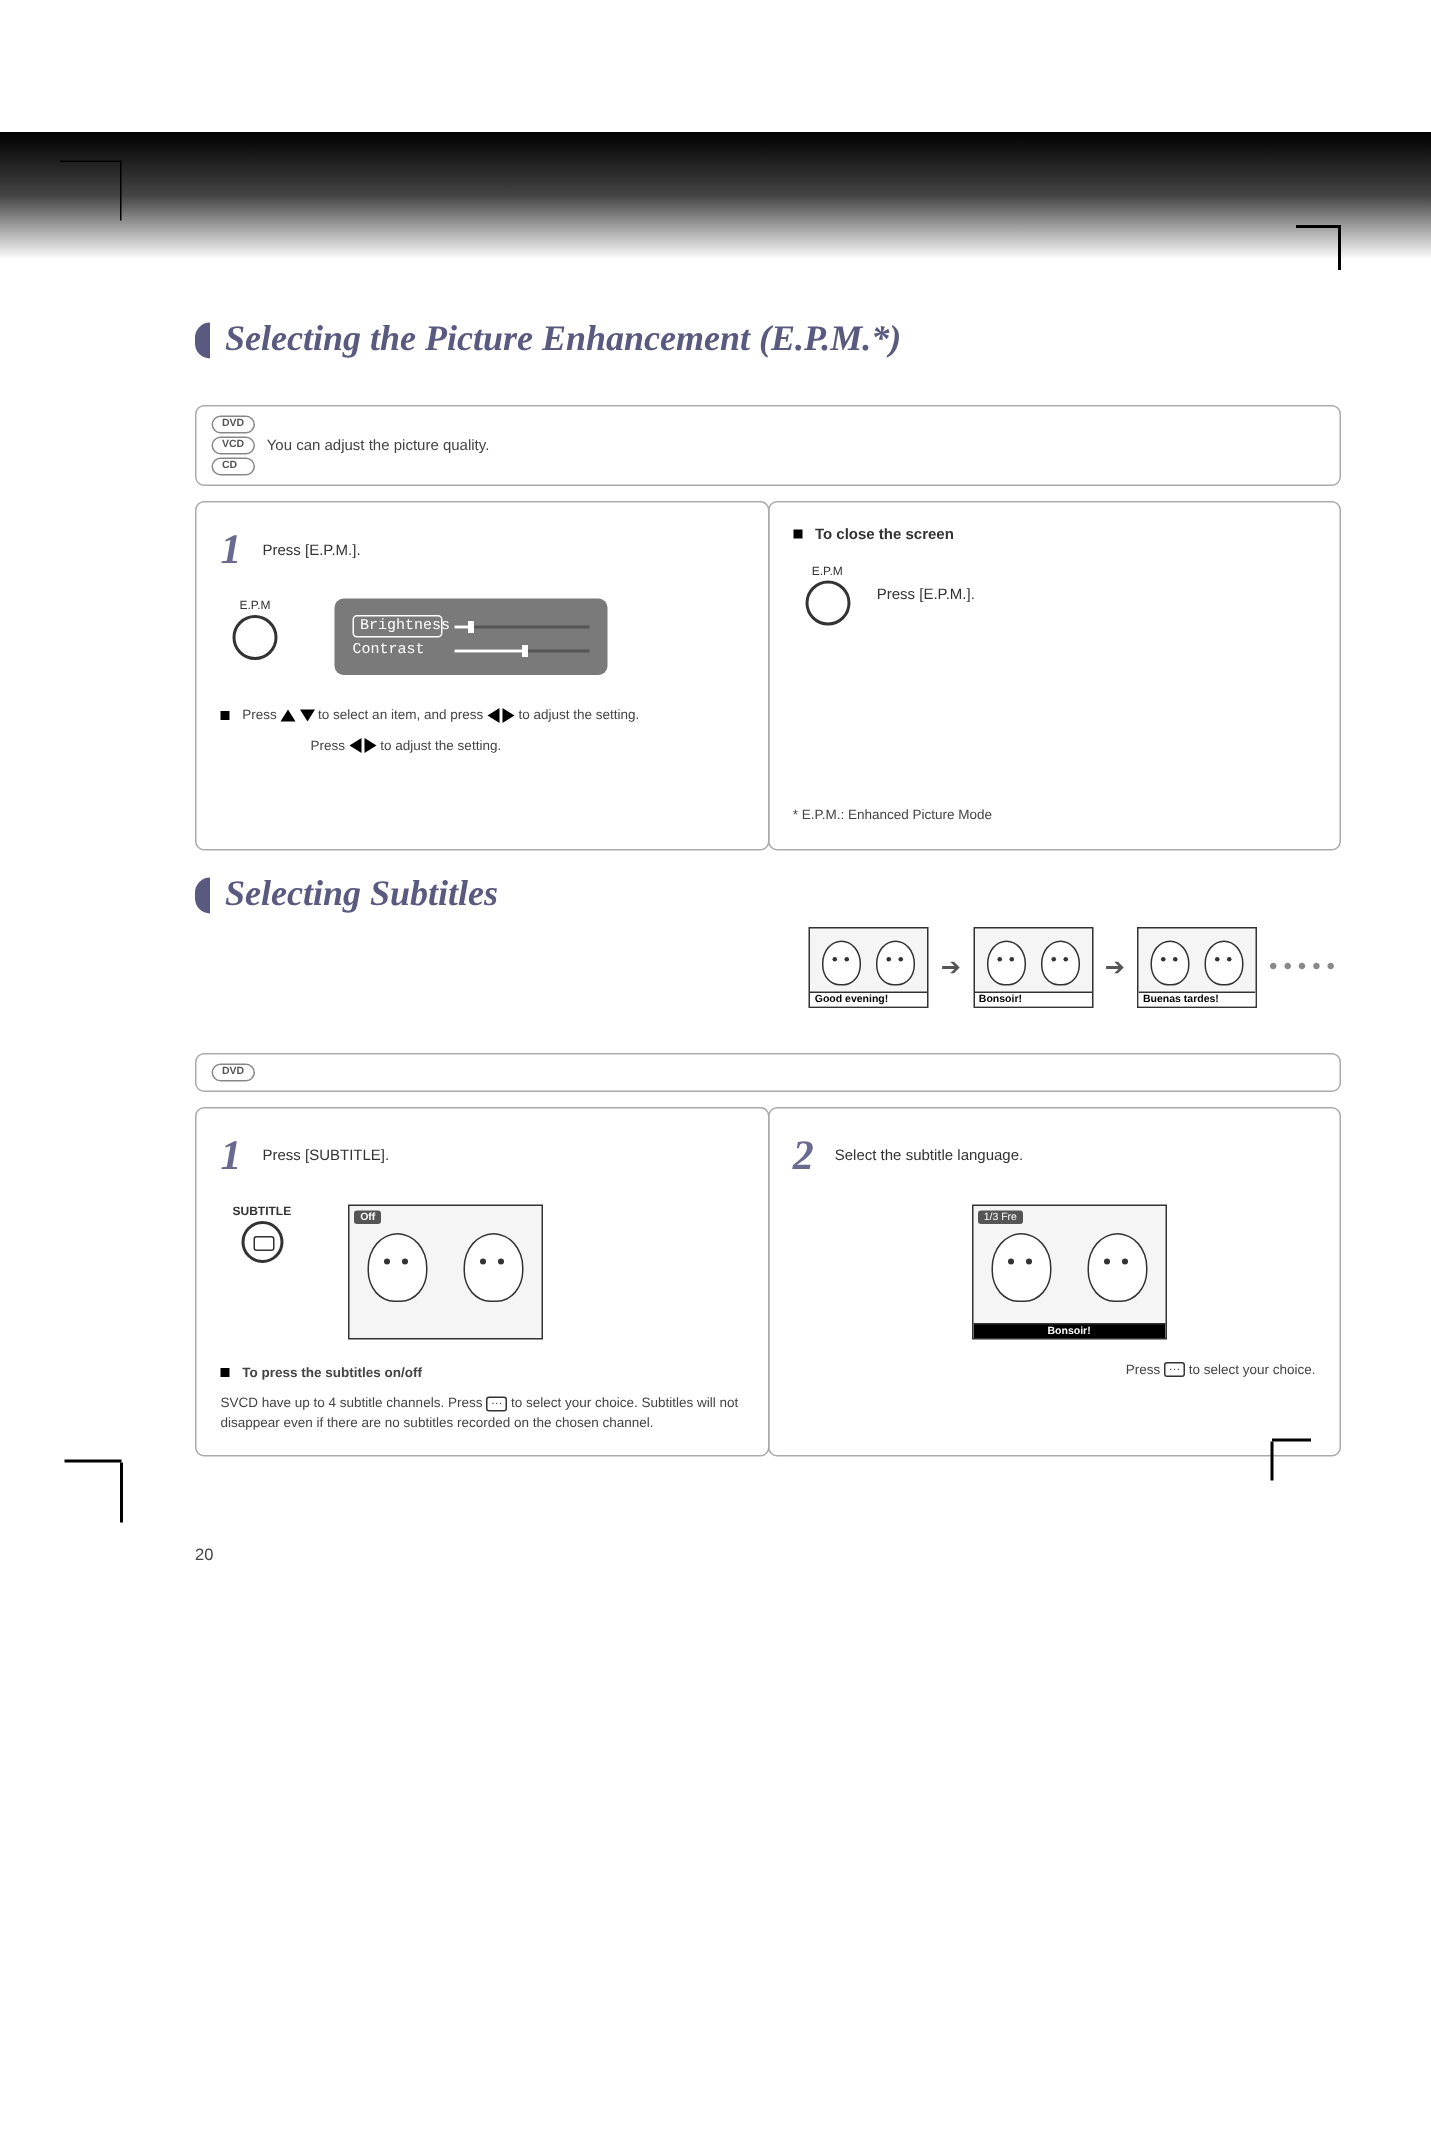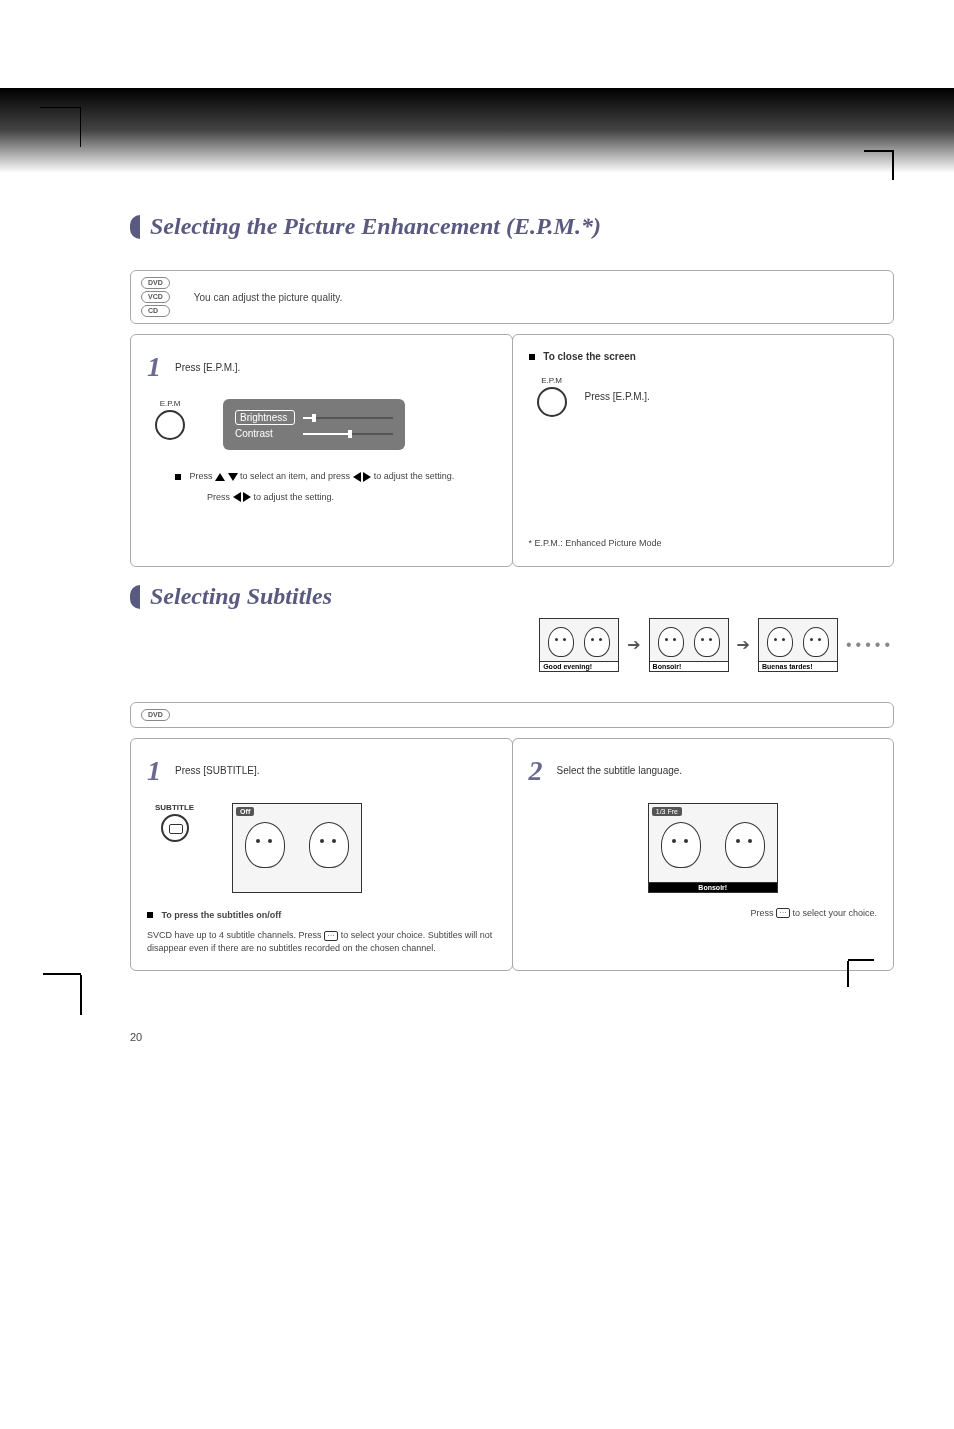--- a/index.html
+++ b/index.html
@@ -57,21 +57,21 @@
   }
 
   .instruction-bar {
     margin-top: 30px;
     border: 1px solid #aaa;
     border-radius: 6px;
     padding: 6px 10px;
     font-size: 10px;
     color: #444;
     display: flex;
-    gap: 24px;
+    gap: 8px;
     align-items: center;
   }
   .format-badge {
     display: inline-block;
     border: 1px solid #888;
     border-radius: 10px;
     padding: 0 6px;
     font-size: 7px;
     font-weight: bold;
     line-height: 10px;
@@ -138,20 +138,21 @@
     margin-right: 6px;
   }
 
   .osd-box {
     background: #7a7a7a;
     border-radius: 6px;
     padding: 8px 12px;
     display: inline-block;
     margin-left: 20px;
     vertical-align: top;
+    font-family: Liberation Mono, monospace;
   }
   .osd-row {
     display: flex;
     align-items: center;
     gap: 8px;
     margin: 3px 0;
   }
   .osd-label {
     font-size: 10px;
     color: #fff;
@@ -407,21 +408,21 @@
           <div class="osd-row">
             <span class="osd-label">Contrast</span>
             <div class="osd-slider">
               <div class="osd-track"></div>
               <div class="osd-fill" style="width:50%"></div>
               <div class="osd-thumb" style="left:50%"></div>
             </div>
           </div>
         </div>
       </div>
-      <div class="caption-text" style="margin-top:20px;margin-left:28px;">
+      <div class="caption-text" style="margin-top:20px;">
         <span class="bullet-sq"></span>
         <span>Press </span>
         <span class="dir-tri tri-up"></span>
         <span class="dir-tri tri-down"></span>
         <span> to select an item, and press </span>
         <span class="dir-tri tri-left"></span>
         <span class="dir-tri tri-right"></span>
         <span> to adjust the setting.</span>
       </div>
       <div class="caption-text" style="padding-left:60px;">

